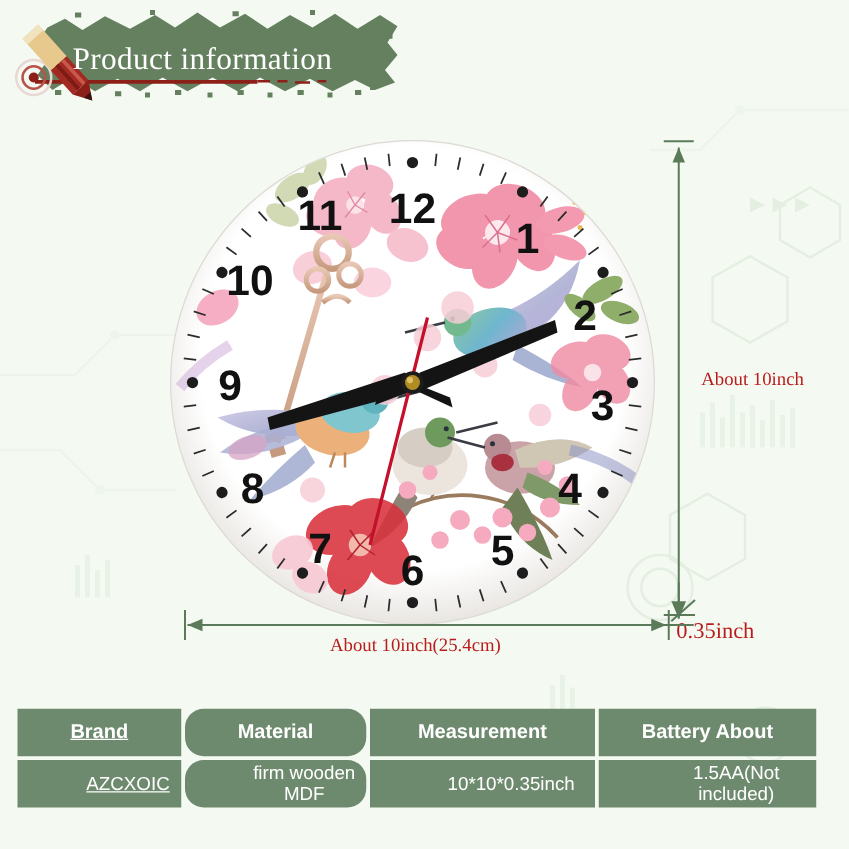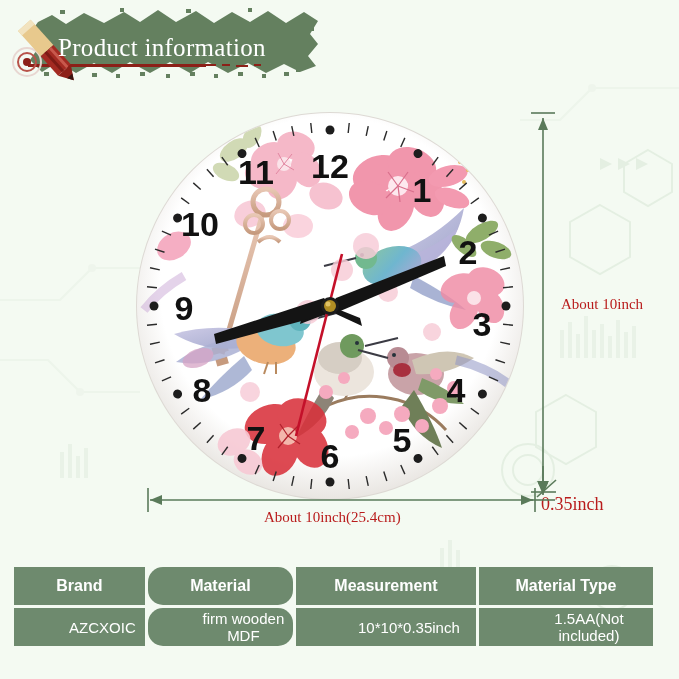--- a/index.html
+++ b/index.html
@@ -42,21 +42,21 @@
     position:absolute;left:11px;top:564px;width:645px;
     border-collapse:separate;border-spacing:3px;z-index:6;
   }
   #spec-table td{
     background:#6e8a6e;color:#ffffff;text-align:center;
     font-family:"Liberation Sans",sans-serif;
     padding:0;height:38px;vertical-align:middle;
   }
   #spec-table tr.head td{font-weight:700;font-size:16px;}
   #spec-table tr.body td{font-weight:400;font-size:15px;padding-left:46px;}
-  .c0{width:104px;} .c1{width:148px;border-radius:15px;} .c2{width:168px;} .c3{width:190px;}
+  .c0{width:104px;text-decoration:underline;} .c1{width:148px;border-radius:15px;} .c2{width:168px;} .c3{width:190px;}
 </style>
 </head>
 <body>
 
 <svg id="bg-watermark" width="679" height="679" viewBox="0 0 679 679">
   <rect x="0" y="0" width="679" height="679" fill="#f4faf2"></rect>
   <g stroke="#e4efe2" fill="none" stroke-width="2">
     <polygon points="600,205 630,222 630,257 600,274 570,257 570,222"></polygon>
     <polygon points="648,150 672,164 672,192 648,206 624,192 624,164"></polygon>
     <polygon points="566,395 596,412 596,447 566,464 536,447 536,412"></polygon>
@@ -608,21 +608,21 @@
 <div class="dimlabel" id="label-height">About 10inch</div>
 <div class="dimlabel" id="label-width">About 10inch(25.4cm)</div>
 <div class="dimlabel" id="label-thick">0.35inch</div>
 
 <table id="spec-table">
   <tbody>
       <tr class="head">
     <td class="c0">Brand</td>
     <td class="c1">Material</td>
     <td class="c2">Measurement</td>
-    <td class="c3">Material Type</td>
+    <td class="c3">Battery About</td>
   </tr>
   <tr class="body">
     <td class="c0">AZCXOIC</td>
     <td class="c1">firm wooden MDF</td>
     <td class="c2">10*10*0.35inch</td>
     <td class="c3">1.5AA(Not included)</td>
   </tr>
 </tbody>
   </table>
 

